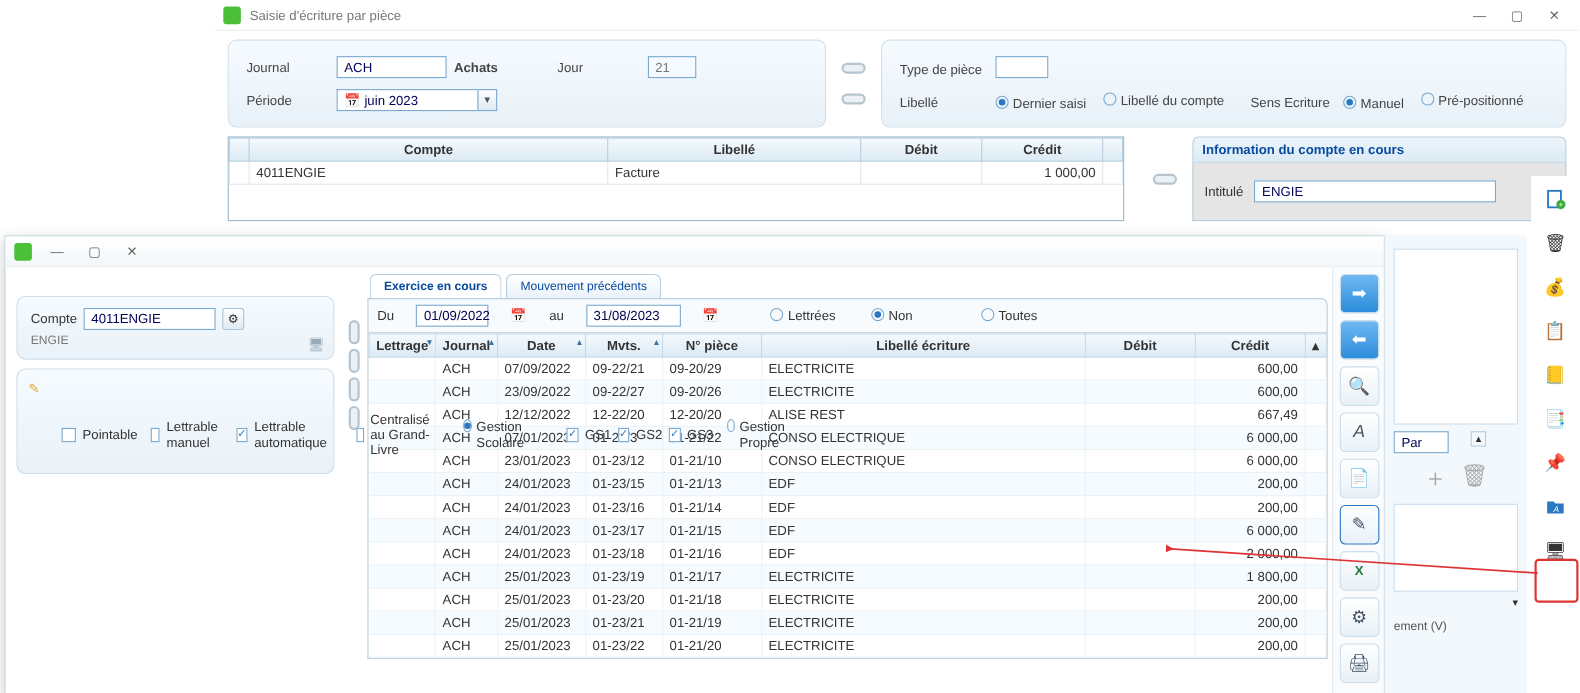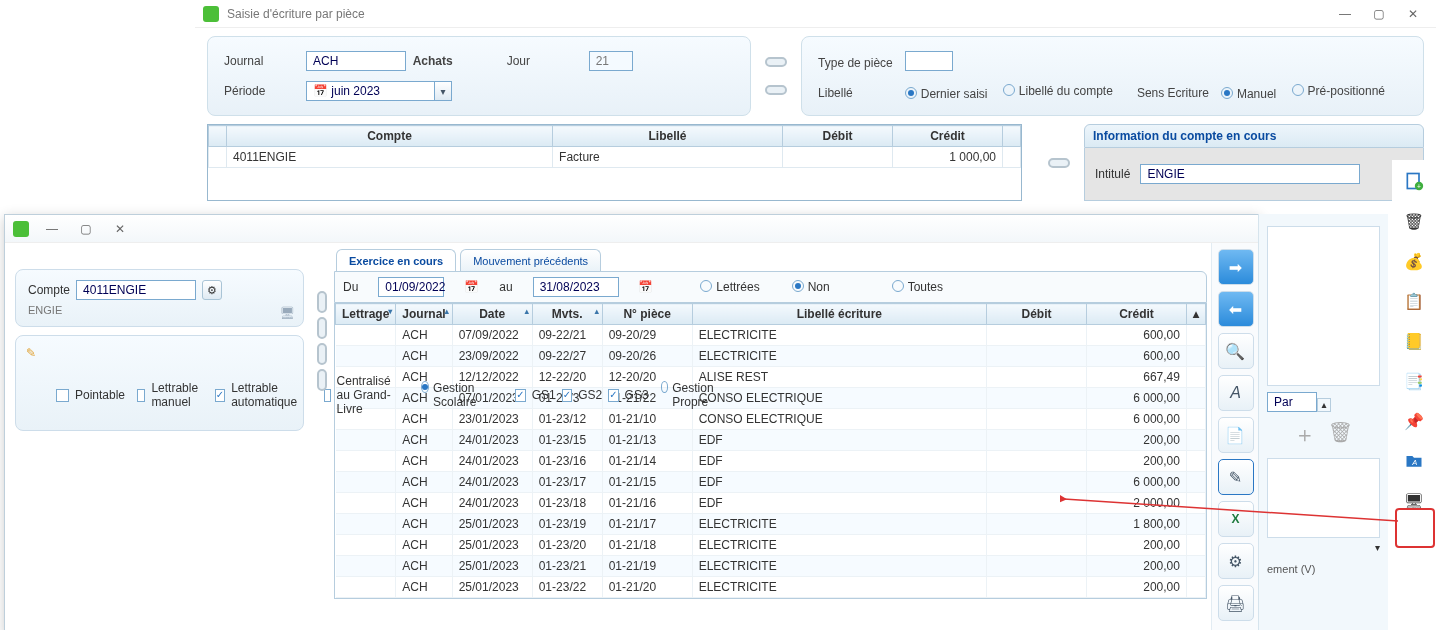--- a/index.html
+++ b/index.html
@@ -476,21 +476,21 @@
       <div class="tbtn" style="border-color:#2a77c4">✎</div>
       <div class="tbtn xl">X</div>
       <div class="tbtn">⚙</div>
       <div class="tbtn">🖨</div>
     </div>
   </div>
 </div>
 
 <div class="right-stub">
   <div class="stubbox" style="height:160px"></div>
-  <div style="display:flex;gap:0;align-items:flex-end;margin-top:6px">
+  <div style="display:flex;gap:20px;align-items:flex-start;margin-top:6px">
     <span class="input" style="width:50px">Par</span>
     <span style="width:14px;height:14px;border:1px solid #b6cdde;text-align:center;font-size:10px">▴</span>
   </div>
   <div style="display:flex;gap:12px;justify-content:center;margin:8px 0">
     <span style="color:#aaa;font-size:22px">＋</span>
     <span style="color:#aaa;font-size:20px">🗑</span>
   </div>
   <div class="stubbox" style="height:80px"></div>
   <div style="margin-top:4px;text-align:right;font-size:10px">▾</div>
   <div style="margin-top:10px;font-size:11px;color:#555">ement (V)</div>

